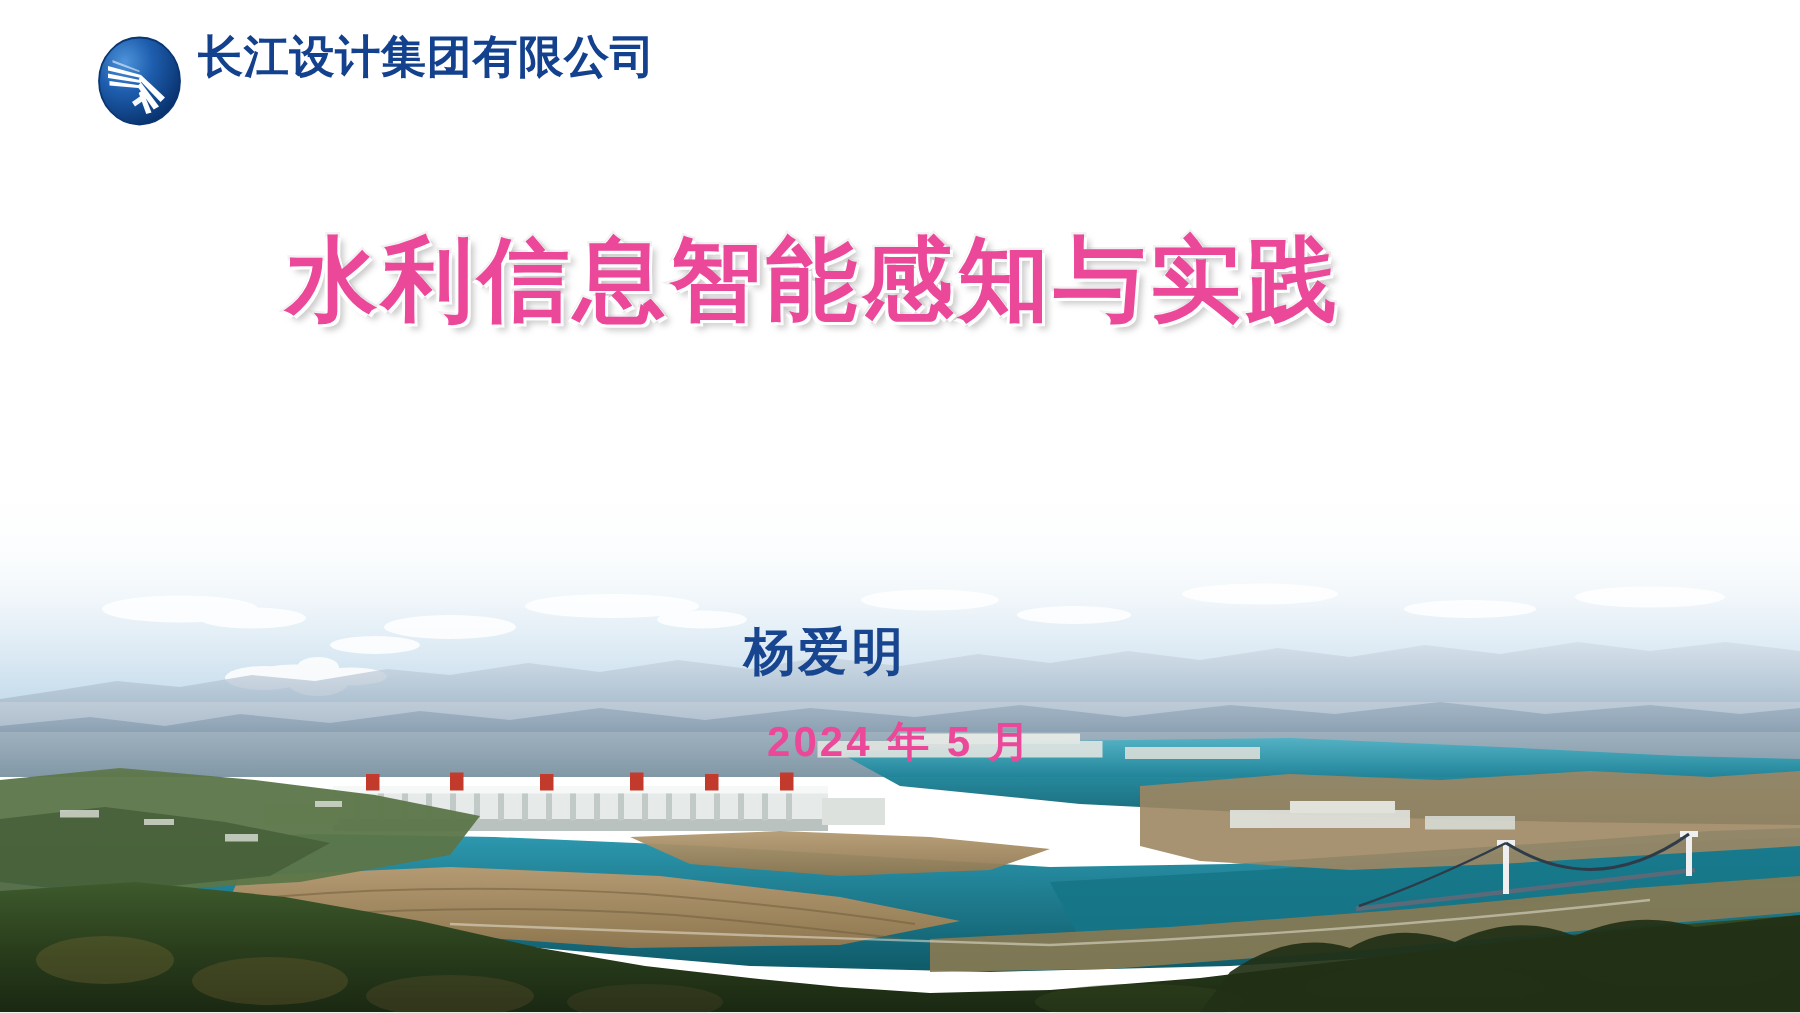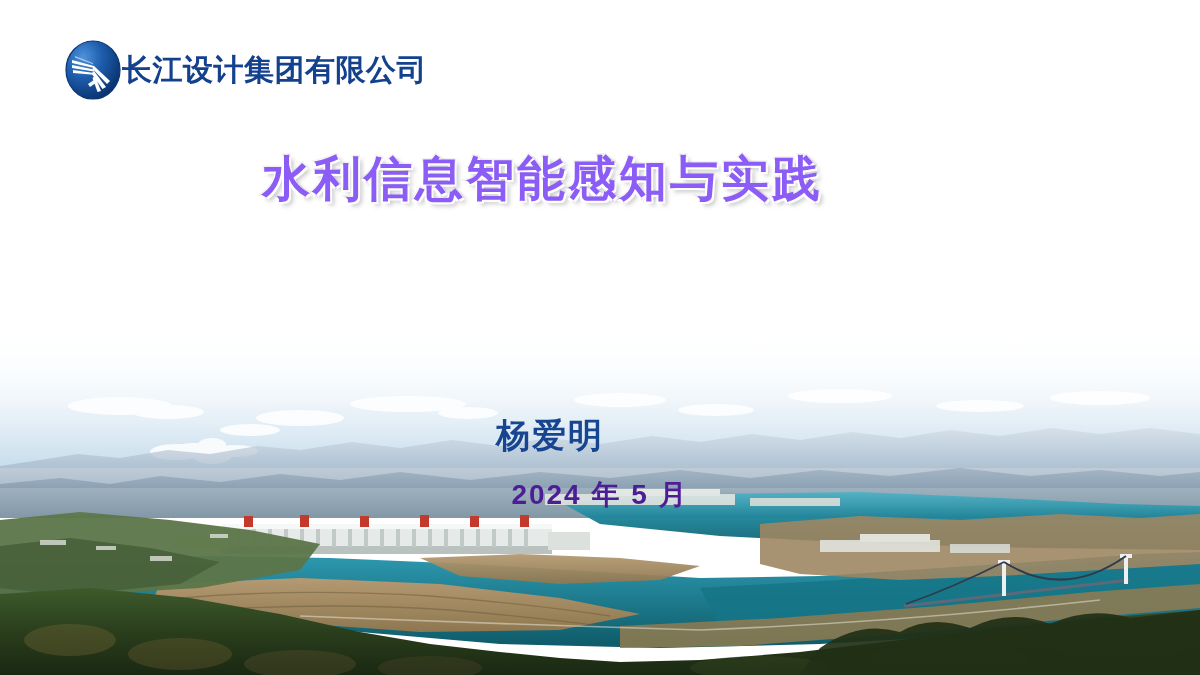--- a/index.html
+++ b/index.html
@@ -47,45 +47,45 @@
         rgba(255,255,255,0.30) 74%,
         rgba(255,255,255,0.14) 86%,
         rgba(255,255,255,0.00) 100%);
     pointer-events: none;
   }
 
   
   .logo-block {
     position: absolute;
     left: 64px;
-    top: 40px;
+    top: 24px;
     display: flex;
-    align-items: center;
+    gap: 10px;
   }
   .logo-mark { width: 58px; height: 60px; display: block; flex: none; }
   .logo-text {
     font-size: 30px;
     font-weight: 700;
     color: #13418E;
     letter-spacing: 0.5px;
     white-space: nowrap;
     line-height: 1;
   }
 
   
   .title {
     position: absolute;
     left: 0;
     top: 152px;
     width: 1085px;
     text-align: center;
-    font-size: 48px;
+    font-size: 61px;
     font-weight: 700;
     letter-spacing: 3px;
-    color: #8b5cf6;
+    color: #ec4899;
     line-height: 1.12;
     -webkit-text-stroke: 3px #F2F2F2;
     paint-order: stroke fill;
     text-shadow:
        2px 2px 0 rgba(255,255,255,0.95),
       -2px 2px 0 rgba(255,255,255,0.95),
        4px 4px 4px rgba(120,120,120,0.40);
     white-space: nowrap;
   }
 
@@ -103,21 +103,21 @@
     line-height: 1.2;
   }
   .date {
     position: absolute;
     left: 0;
     top: 478px;
     width: 1200px;
     text-align: center;
     font-size: 28px;
     font-weight: 700;
-    color: #4c1d95;
+    color: #ec4899;
     letter-spacing: 2px;
     line-height: 1.2;
   }
 </style>
 </head>
 <body>
 
 <div class="slide">
 
   <div class="photo">

